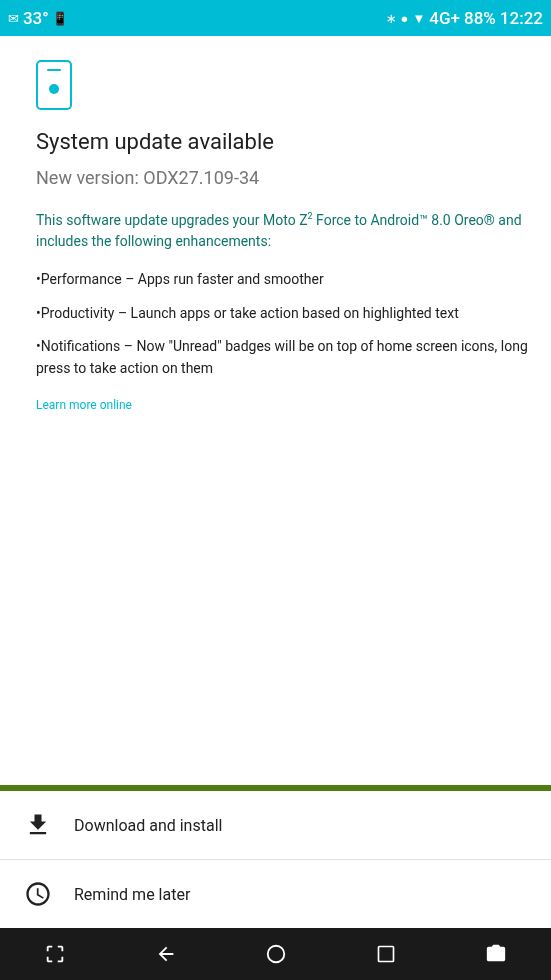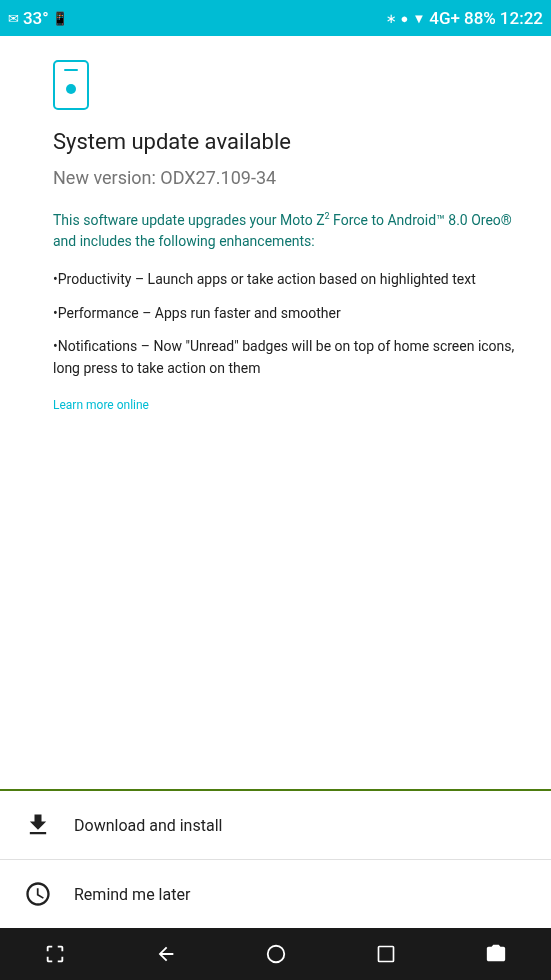--- a/index.html
+++ b/index.html
@@ -39,23 +39,22 @@
     }
     .status-text {
       color: white;
       font-size: 17px;
       font-weight: 500;
     }
 
     
     .main-content {
       flex: 1;
-      padding: 24px 22px 0 17px;
+      padding: 24px 22px 0 36px;
       overflow-y: auto;
-      margin-left: 36px;
     }
 
     .phone-icon-wrapper {
       margin-bottom: 18px;
     }
     .phone-icon {
       width: 36px;
       height: 50px;
       border: 2.5px solid #00bcd4;
       border-radius: 5px;
@@ -125,21 +124,21 @@
 
     .action-item {
       display: flex;
       align-items: center;
       padding: 18px 22px;
       gap: 20px;
       cursor: pointer;
       background: #fff;
     }
     .action-item:first-child {
-      border-top: 2px solid #4d7c0f;
+      border-top: 6px solid #4d7c0f;
     }
     .action-divider {
       height: 1px;
       background: #e0e0e0;
       margin: 0;
     }
 
     .action-icon {
       width: 32px;
       height: 32px;
@@ -225,22 +224,22 @@
 
   
   <p class="version-text">New version: ODX27.109-34</p>
 
   
   <p class="description-text">
     This software update upgrades your Moto Z<sup>2</sup> Force to Android™ 8.0 Oreo® and includes the following enhancements:
   </p>
 
   
+  <p class="feature-item">•Performance – Apps run faster and smoother</p>
   <p class="feature-item">•Productivity – Launch apps or take action based on highlighted text</p>
-  <p class="feature-item">•Performance – Apps run faster and smoother</p>
   <p class="feature-item">•Notifications – Now "Unread" badges will be on top of home screen icons, long press to take action on them</p>
 
   
   <a class="learn-more-link" href="#">Learn more online</a>
 
 </div>
 
 <div class="bottom-actions">
 
   <div class="action-item">

